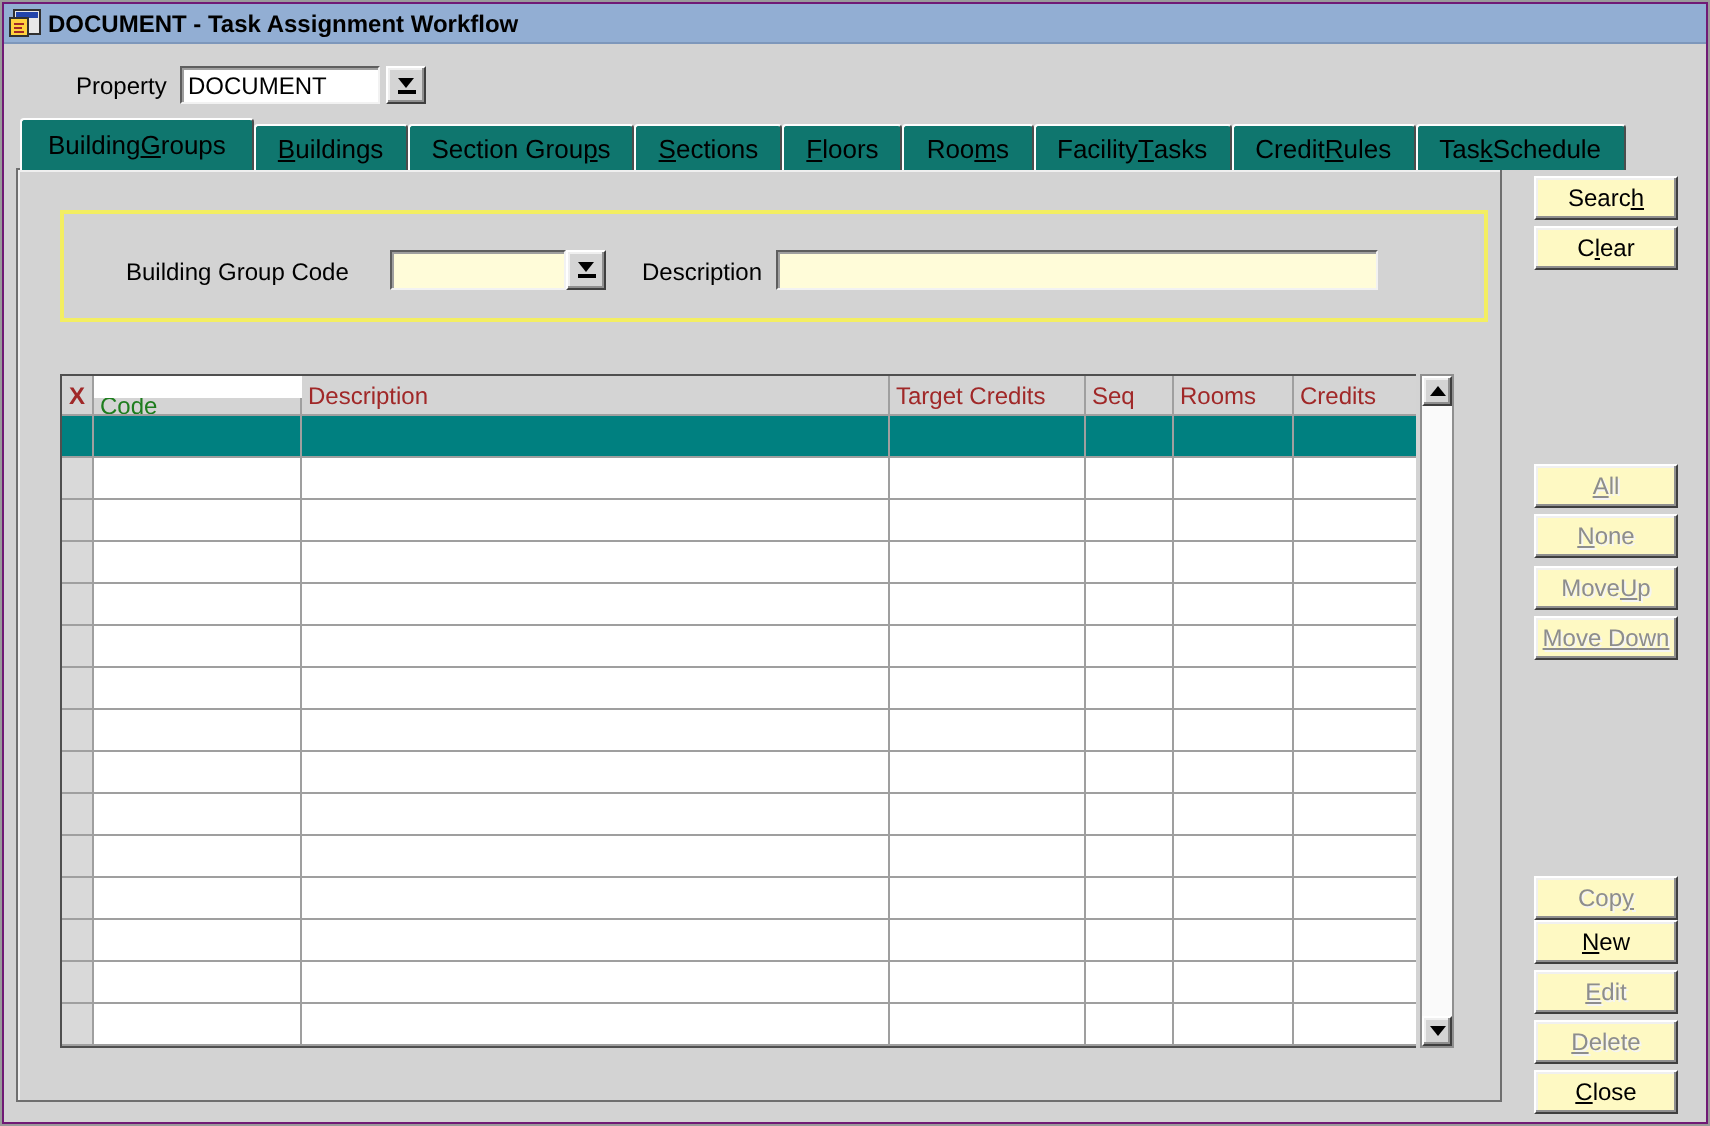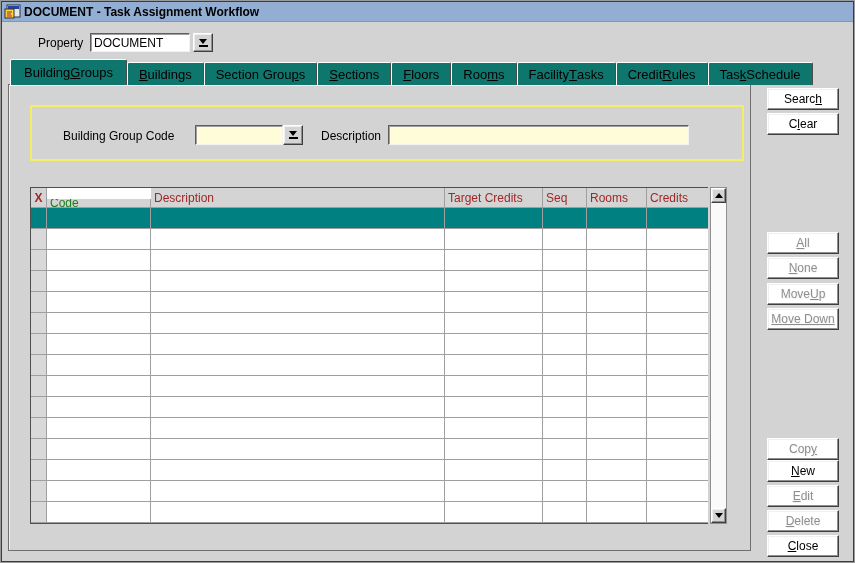--- a/index.html
+++ b/index.html
@@ -1,21 +1,21 @@
 <!DOCTYPE html>
 <html><head>
 <meta charset="utf-8">
 <style>
   * { margin:0; padding:0; box-sizing:border-box; }
   html,body { background:#808080; }
   body { font-family:"Liberation Sans", sans-serif; }
 
   .window{
     position:relative; width:855px; height:563px;
-    background:#d3d3d3; border:2px solid #0c4a6e;
+    background:#d3d3d3; border:2px solid #701a75;
     outline:1px solid #9a9a9a; outline-offset:-1px;
     overflow:hidden;
   }
 
   
   .titlebar{
     position:absolute; left:0; top:0; right:0; height:20px;
     background:#92aed3; display:flex; align-items:center; gap:3px;
     padding-left:2px; border-bottom:1px solid #7d97bb;
   }
@@ -114,21 +114,21 @@
     border:1px solid; border-color:#fff #3f3f3f #3f3f3f #fff;
     box-shadow:inset -1px -1px 0 #8f8f8f, inset 1px 1px 0 #efefef;
     display:flex; align-items:center; justify-content:center; cursor:default;
   }
   .tri-up{ width:0; height:0; border-left:4px solid transparent; border-right:4px solid transparent; border-bottom:5px solid #000; }
   .tri-down{ width:0; height:0; border-left:4px solid transparent; border-right:4px solid transparent; border-top:5px solid #000; }
 
   
   .btn{
     position:absolute; left:765px; width:72px; height:22px;
-    background:#ffffff; font-family:"Liberation Sans", sans-serif; font-size:12px; color:#000;
+    background:#fef9c3; font-family:"Liberation Sans", sans-serif; font-size:12px; color:#000;
     border:1px solid; border-color:#fff #3f3f3f #3f3f3f #fff;
     box-shadow:inset -1px -1px 0 #8f8f8f, inset 1px 1px 0 #f0f0f0;
     display:flex; align-items:center; justify-content:center; cursor:default; white-space:nowrap;
   }
   .btn.disabled{ color:#8d8d8d; text-shadow:1px 1px 0 #f4f4f4; }
   #btn-search{ top:86px; }  #btn-clear{ top:111px; }
   #btn-all{ top:230px; }    #btn-none{ top:255px; }
   #btn-moveup{ top:281px; } #btn-movedown{ top:306px;text-decoration:underline; }
   #btn-copy{ top:436px; }   #btn-new{ top:458px; }
   #btn-edit{ top:483px; }   #btn-delete{ top:508px; }

